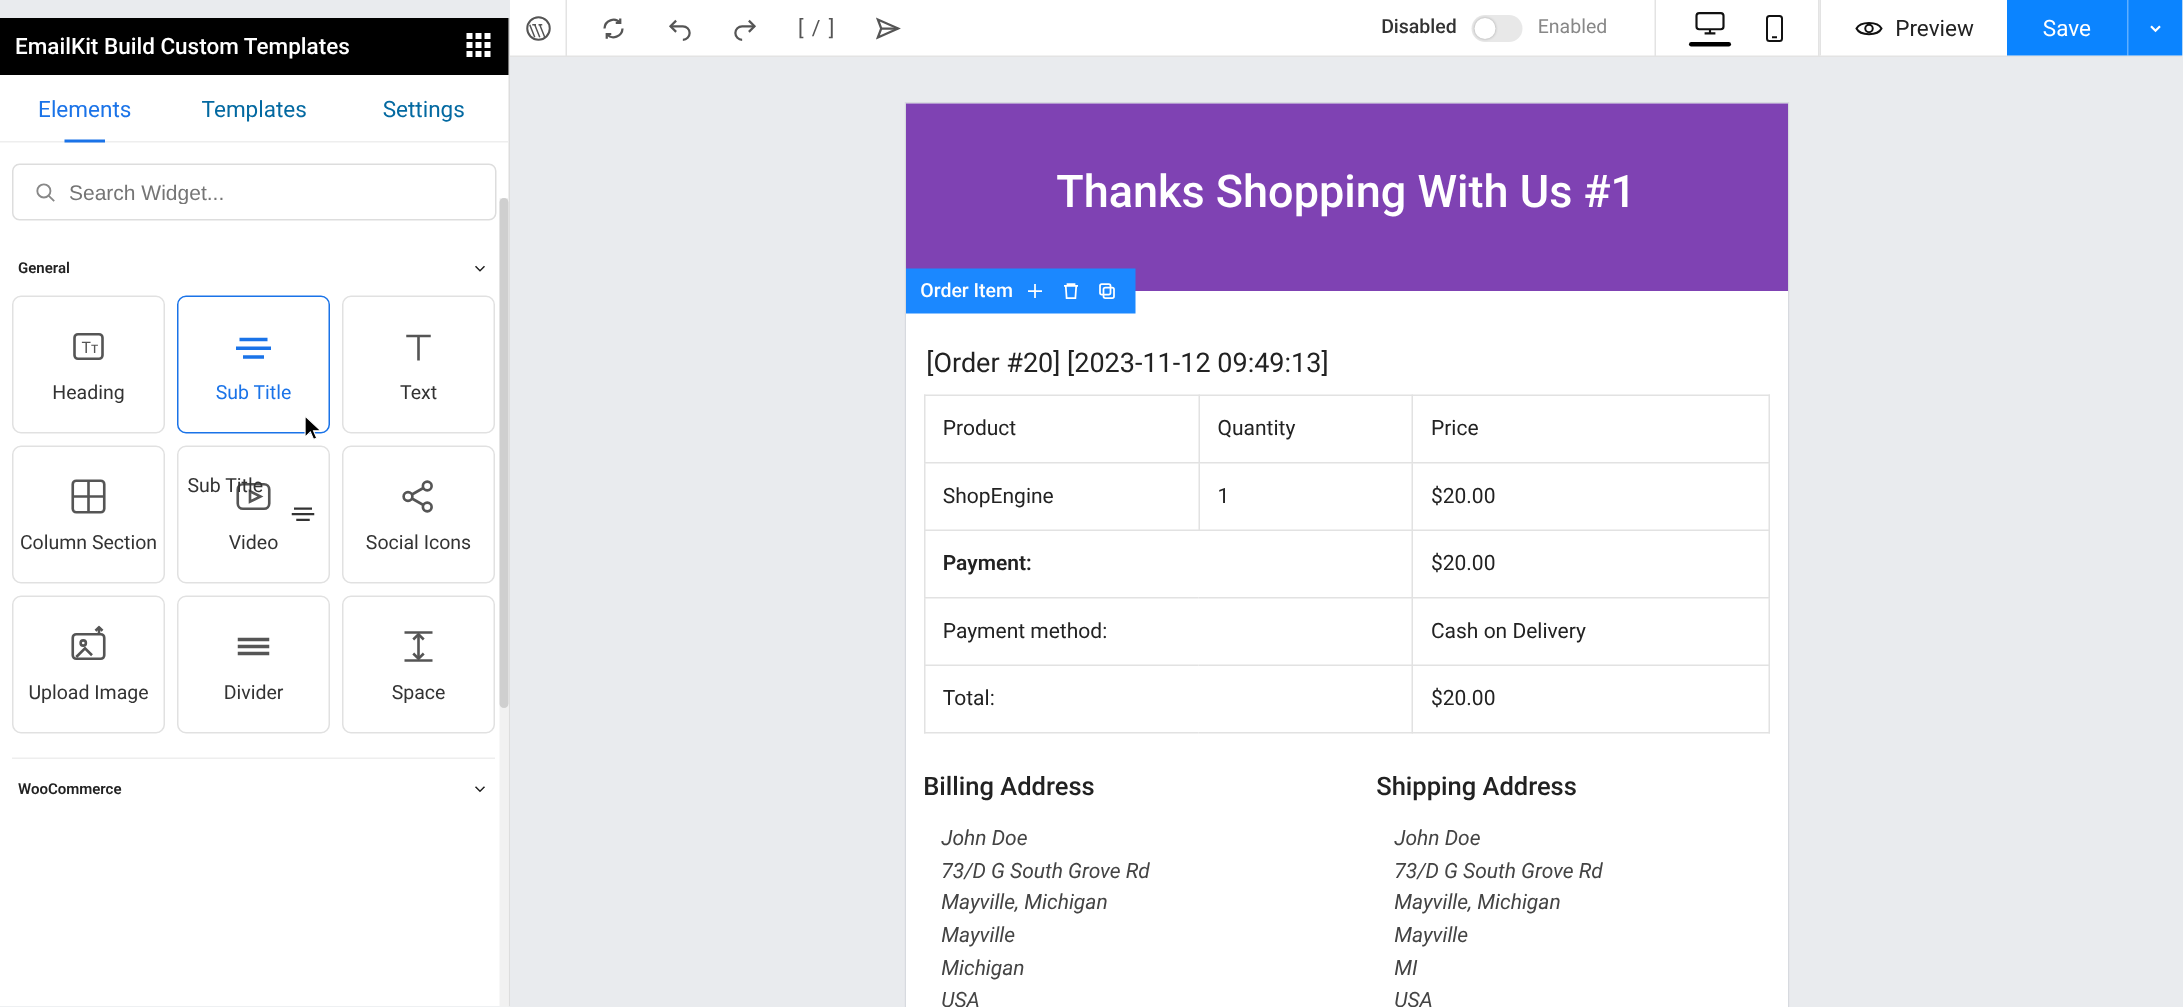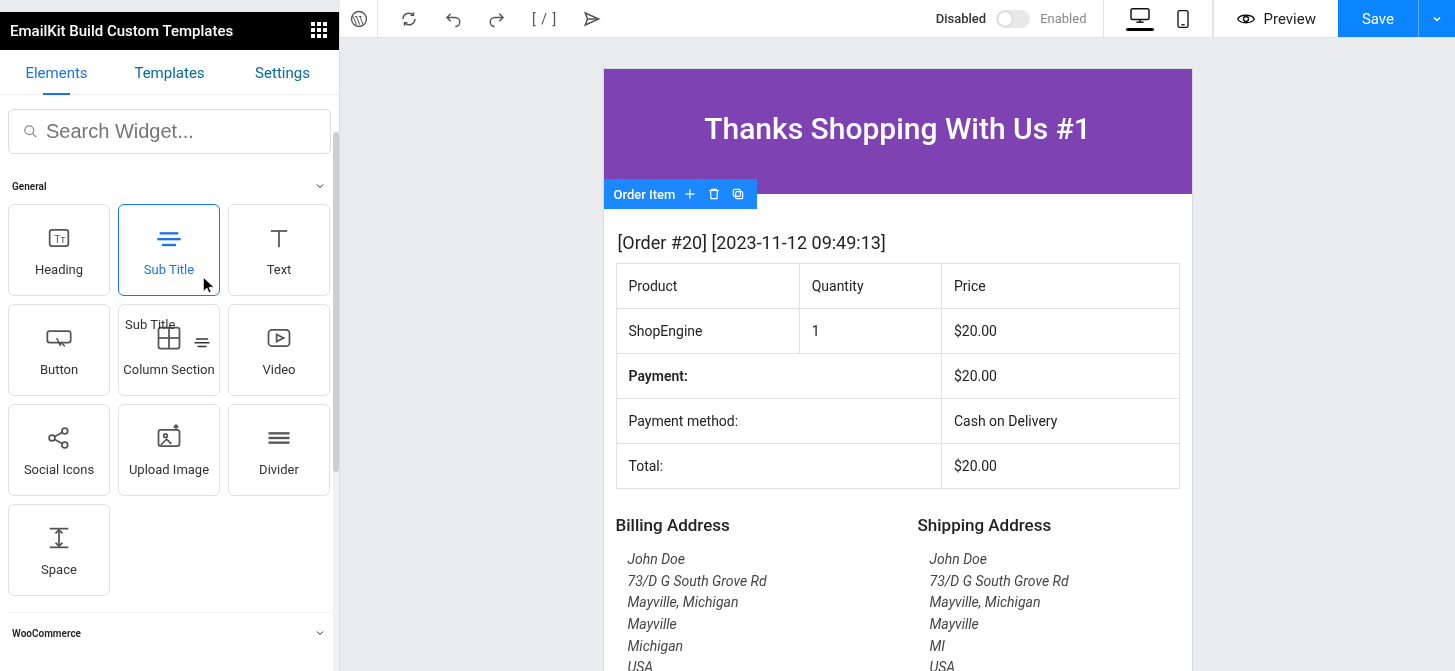--- a/index.html
+++ b/index.html
@@ -70,21 +70,21 @@
     align-items: center;
     border: 1px solid #ddd;
     border-radius: 5px;
     padding: 10px 14px;
     color: #888;
   }
   .search-box svg { width: 15px; height: 15px; margin-right: 8px; stroke: #888; }
   .search-box input {
     border: none;
     outline: none;
-    font-size: 20px;
+    font-size: 14px;
     flex: 1;
     color: #888;
   }
   .panel-body {
     overflow-y: auto;
     padding: 0 8px 12px;
     flex: 1;
     border-right: 1px solid #eee;
   }
   .section-head {
@@ -170,21 +170,21 @@
   }
   .tb-actions { display:flex; align-items:center; gap: 26px; padding: 0 22px; }
   .tb-actions .sep { color:#555; letter-spacing:1px; }
   .tb-actions svg { stroke:#555; }
   .topbar-right {
     margin-left: auto;
     display: flex;
     align-items: center;
     height: 100%;
   }
-  .toggle-wrap { display:flex; align-items:center; gap:10px; padding-right:16px; font-size:13px; color:#888; }
+  .toggle-wrap { display:flex; align-items:center; gap:10px; padding-right:31px; font-size:13px; color:#888; }
   .toggle { width:34px; height:18px; border-radius:9px; background:#e8e8e8; position:relative; }
   .toggle::after { content:''; position:absolute; left:2px; top:2px; width:14px; height:14px; border-radius:50%; background:#fff; box-shadow:0 0 2px rgba(0,0,0,.3); }
   .devsep { width:1px; height:38px; background:#e3e3e3; }
   .devices { display:flex; align-items:center; gap:22px; padding:0 22px; }
   .devices .dev { display:flex; flex-direction:column; align-items:center; gap:2px; }
   .devices .dev.active::after { content:''; display:block; width:28px; height:3px; background:#000; border-radius:2px; margin-top:2px; }
   .preview-btn {
     display:flex; align-items:center; gap:8px;
     padding: 0 22px; height:100%;
     border-left:1px solid #e3e3e3;
@@ -347,29 +347,20 @@
         <span>Sub Title</span>
       </div>
       <div class="widget-card">
         <div class="wicon">
             <svg viewBox="0 0 24 24" fill="none" stroke-width="1.5">
               <line x1="5" y1="6" x2="19" y2="6"></line>
               <line x1="12" y1="6" x2="12" y2="20"></line>
             </svg>
           </div>
         <span>Text</span>
-      </div>
-      <div class="widget-card">
-        <div class="wicon">
-            <svg viewBox="0 0 24 24" fill="none" stroke-width="1.5">
-              <rect x="2" y="6" width="20" height="10" rx="2"></rect>
-              <path d="M10 12 l3 6 l1 -2 l3 3" stroke-width="1.3"></path>
-            </svg>
-          </div>
-        <span>Button</span>
       </div>
       <div class="widget-card">
         <div class="wicon">
             <svg viewBox="0 0 24 24" fill="none" stroke-width="1.5">
               <rect x="3" y="3" width="18" height="18" rx="2"></rect>
               <line x1="12" y1="3" x2="12" y2="21"></line>
               <line x1="3" y1="12" x2="21" y2="12"></line>
             </svg>
           </div>
         <span>Column Section</span>

